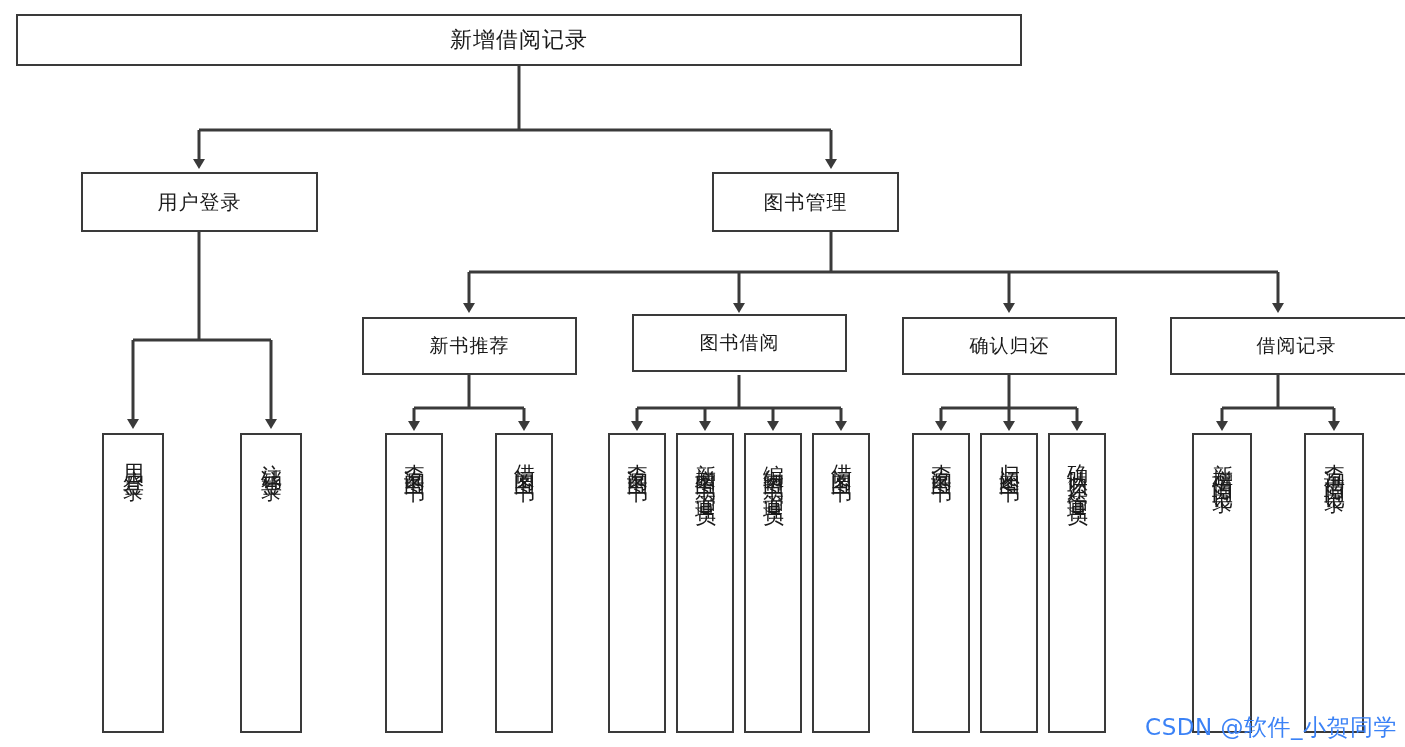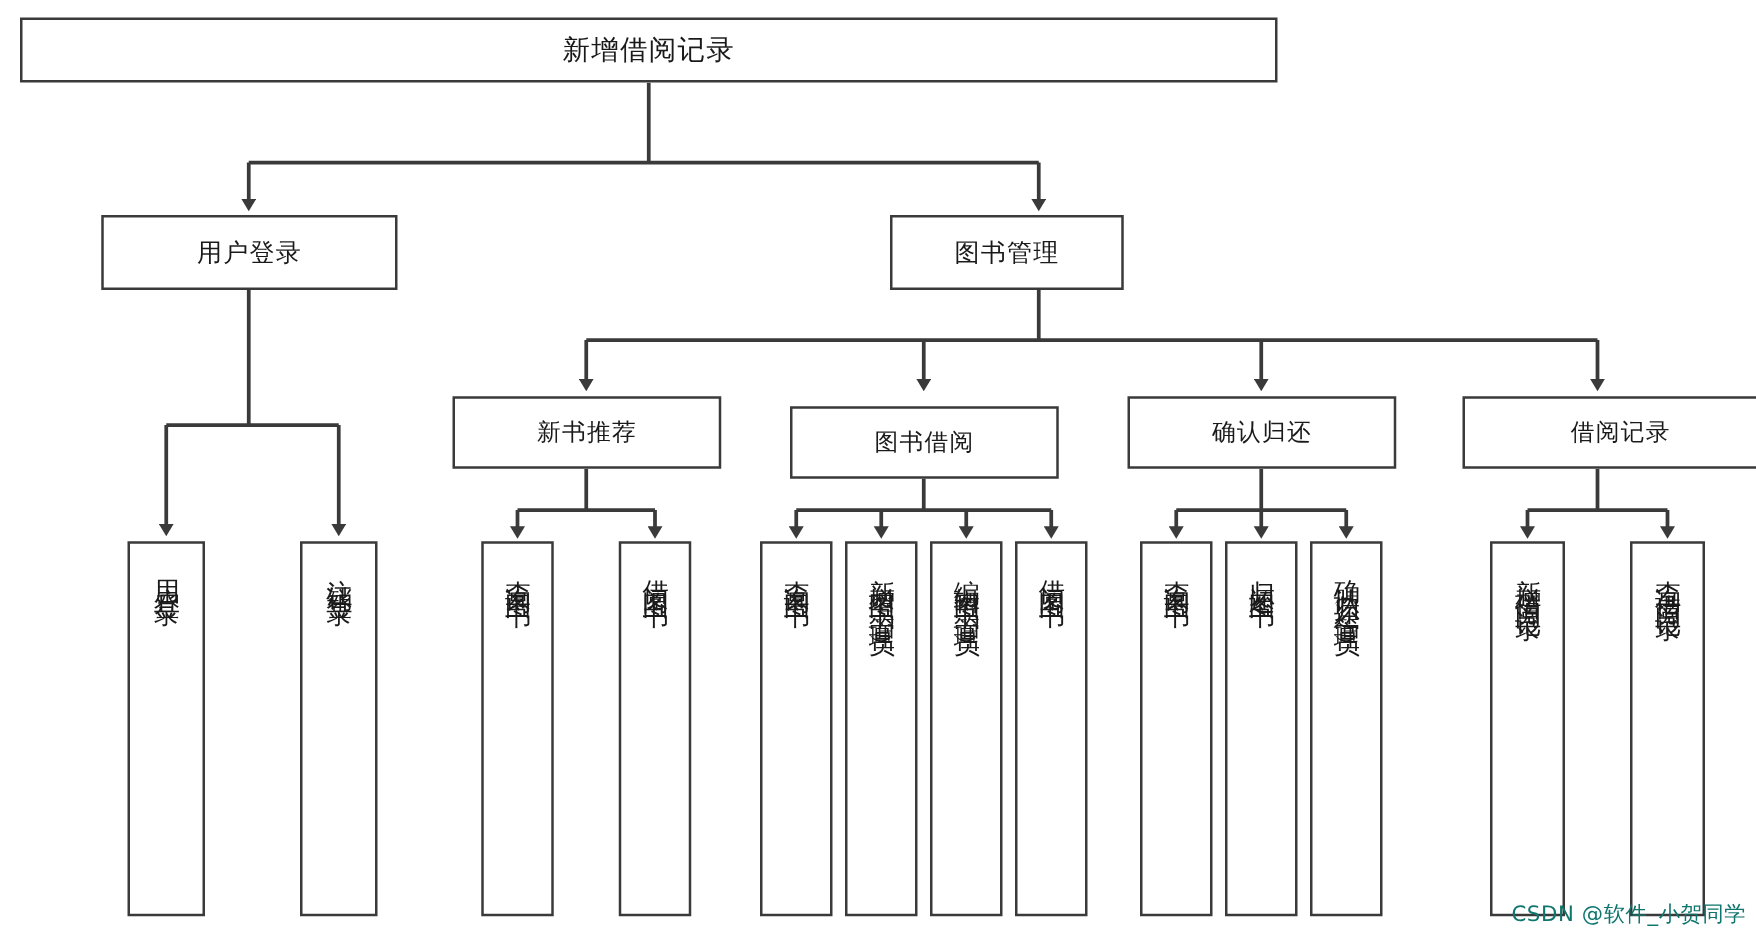--- a/index.html
+++ b/index.html
@@ -12,22 +12,22 @@
         border:2px solid #3a3a3a;display:flex;align-items:center;
         justify-content:center;text-align:center;}
   .node.root{font-size:22px;letter-spacing:1px;}
   .node.lvl1{font-size:20px;letter-spacing:1px;}
   .node.lvl2{font-size:19px;letter-spacing:1px;}
   .node.leaf{writing-mode:vertical-rl;text-orientation:upright;
              font-size:21px;letter-spacing:6px;padding-top:12px;
              justify-content:flex-start;align-items:center;line-height:1;}
   .node.leaf .vtext{writing-mode:vertical-rl;text-orientation:upright;
              display:block;white-space:nowrap;}
-  .watermark{position:absolute;right:8px;bottom:4px;font-size:17px;
-             color:#0f766e;letter-spacing:0.5px;white-space:nowrap;text-align:center;}
+  .watermark{position:absolute;right:8px;bottom:4px;font-size:23px;
+             color:#3b82f6;letter-spacing:0.5px;white-space:nowrap;text-align:center;}
 </style>
 </head>
 <body>
 
 <div id="stage">
 
   <svg id="wires" viewBox="0 0 1405 747" xmlns="http://www.w3.org/2000/svg">
     <defs>
       <marker id="ah" markerWidth="10" markerHeight="12" refX="1" refY="6" orient="auto" markerUnits="userSpaceOnUse">
         <path d="M0,0 L10,6 L0,12 z" fill="#3a3a3a"></path>
@@ -76,21 +76,21 @@
       <path d="M1334,408 L1334,422" marker-end="url(#ah)"></path>
     </g>
   </svg>
 
   <div class="node root" style="left:16px;top:14px;width:1006px;height:52px;">新增借阅记录</div>
 
   <div class="node lvl1" style="left:81px;top:172px;width:237px;height:60px;">用户登录</div>
   <div class="node lvl1" style="left:712px;top:172px;width:187px;height:60px;">图书管理</div>
 
   <div class="node lvl2" style="left:362px;top:317px;width:215px;height:58px;">新书推荐</div>
-  <div class="node lvl2" style="left:632px;top:325px;width:215px;height:58px;">图书借阅</div>
+  <div class="node lvl2" style="left:632px;top:314px;width:215px;height:58px;">图书借阅</div>
   <div class="node lvl2" style="left:902px;top:317px;width:215px;height:58px;">确认归还</div>
   <div class="node lvl2" style="left:1170px;top:317px;width:253px;height:58px;">借阅记录</div>
 
   <div class="node leaf" style="left:102px;top:433px;width:62px;height:300px;">
     <span class="vtext">用户登录</span>
   </div>
   <div class="node leaf" style="left:240px;top:433px;width:62px;height:300px;">
     <span class="vtext">注销登录</span>
   </div>
 

